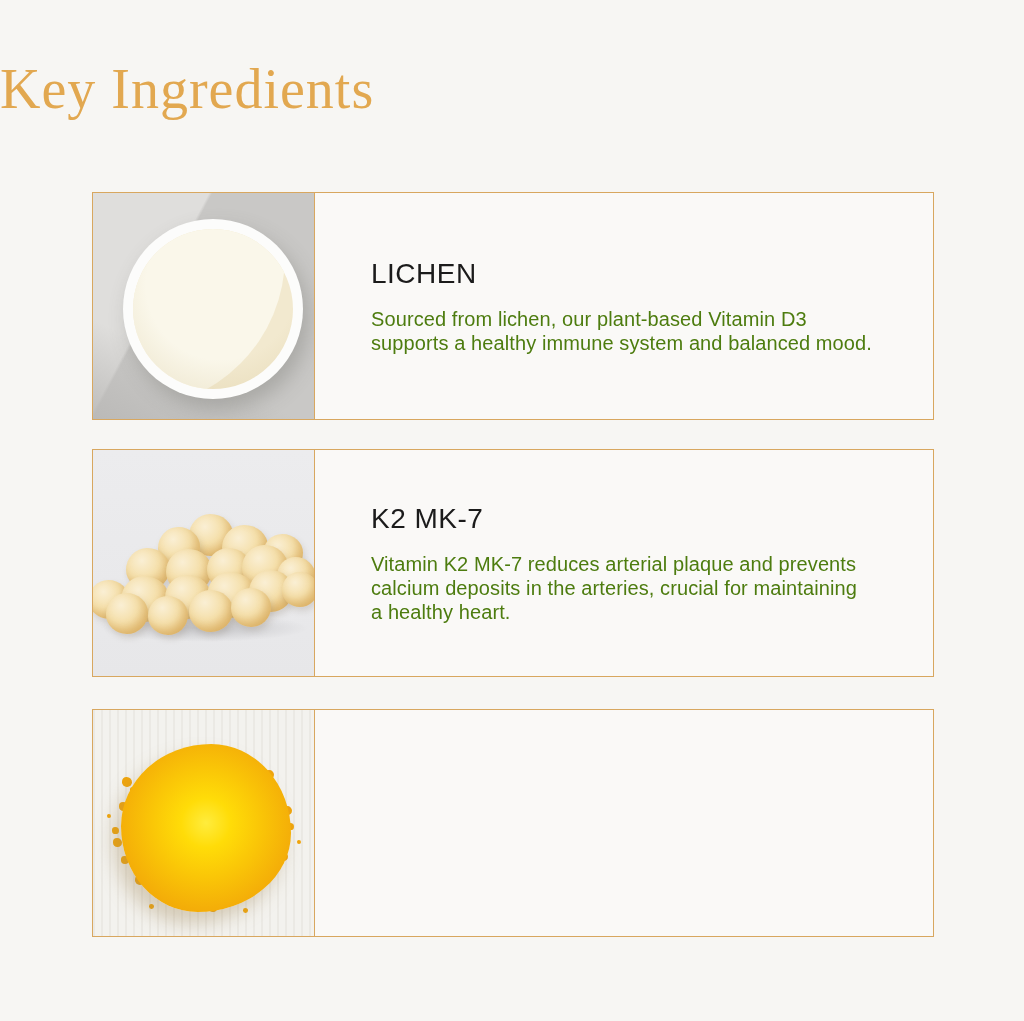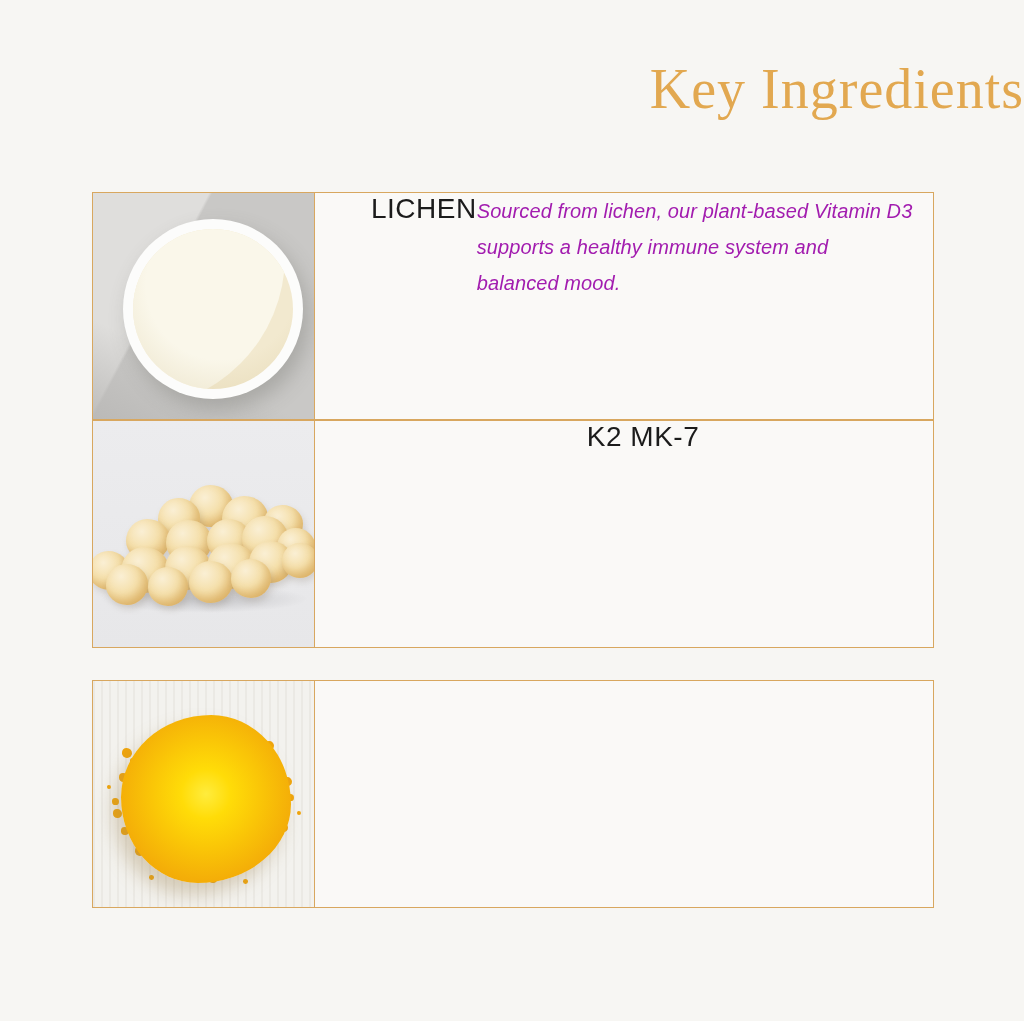--- a/index.html
+++ b/index.html
@@ -7,65 +7,64 @@
   body {
     width:1024px; height:1021px;
     background:#F7F6F3;
     font-family:"Liberation Sans", sans-serif;
     overflow:hidden;
     position:relative;
   }
   .page-title {
     margin:0;
     padding-top:56px;
-    text-align:right;
+    text-align:left;
     font-family:"Liberation Serif", serif;
     font-weight:400;
     font-size:56px;
     line-height:1.2;
     letter-spacing:1px;
     color:#E2A850;
   }
   .cards { width:842px; margin-left:92px; }
   .card {
     height:228px;
     border:1.5px solid #D8A75F;
     background:#FAF9F7;
     display:flex;
   }
   .card.c1 { margin-top:69px; }
-  .card.c2 { }
+  .card.c2 { margin-top:29px; }
   .card.c3 { margin-top:32px; }
   .photo {
     flex:0 0 222px;
     width:222px;
     border-right:1.5px solid #D8A75F;
     position:relative;
     overflow:hidden;
   }
   .textcol {
     flex:1;
-    display:flex; flex-direction:row; justify-content:center;
+    display:flex; flex-direction:column; justify-content:center;
     padding:0 18px 0 56px;
   }
   .ing-heading {
     margin:0 0 17px 0;
     font-size:28px;
     font-weight:400;
     letter-spacing:0.5px;
     color:#1B1B1B;
   }
   .ing-body {
     margin:0;
     font-size:20px;
-    line-height:36px;
+    line-height:24px;
     letter-spacing:0.1px;
-    color:#a21caf;
+    color:#4d7c0f;
     white-space:pre-line;
-    font-style:italic;
   }
 
   
   .photo-bowl {
     background:
       linear-gradient(26deg, rgba(184,183,181,0.85) 0%, rgba(184,183,181,0) 30%),
       linear-gradient(118deg, #DFDEDC 0%, #DFDEDC 34%, #C9C8C6 35%, #C9C8C6 100%);
   }
   .bowl {
     position:absolute; left:30px; top:26px;
@@ -156,20 +155,23 @@
           <span class="pea" style="left: 156px; top: 120px; width: 44px; height: 42.24px;"></span>
           <span class="pea" style="left: 189px; top: 122px; width: 36px; height: 34.56px;"></span>
           <span class="pea" style="left: 13px; top: 143px; width: 42px; height: 40.32px;"></span>
           <span class="pea" style="left: 55px; top: 146px; width: 40px; height: 38.4px;"></span>
           <span class="pea" style="left: 96px; top: 140px; width: 44px; height: 42.24px;"></span>
           <span class="pea" style="left: 138px; top: 138px; width: 40px; height: 38.4px;"></span>
         </div>
     </div>
     <div class="textcol">
       <h2 class="ing-heading">K2 MK-7</h2>
+      <p class="ing-body">Vitamin K2 MK-7 reduces arterial plaque and prevents
+calcium deposits in the arteries, crucial for maintaining
+a healthy heart.</p>
     </div>
   </section>
 
   <section class="card c3">
     <div class="photo photo-powder">
       <div id="powder-specks">
           <span class="speck" style="left: 25.5px; top: 91.5px; width: 9px; height: 9px;"></span>
           <span class="speck" style="left: 18.5px; top: 116.5px; width: 7px; height: 7px;"></span>
           <span class="speck" style="left: 28px; top: 146px; width: 8px; height: 8px;"></span>
           <span class="speck" style="left: 42px; top: 165px; width: 10px; height: 10px;"></span>

